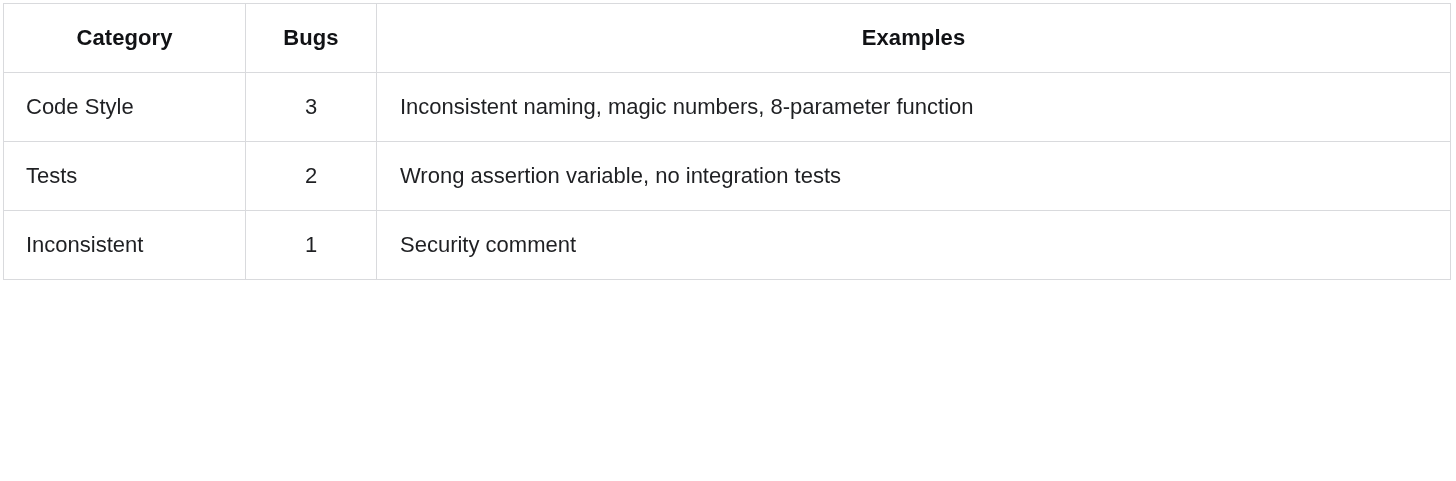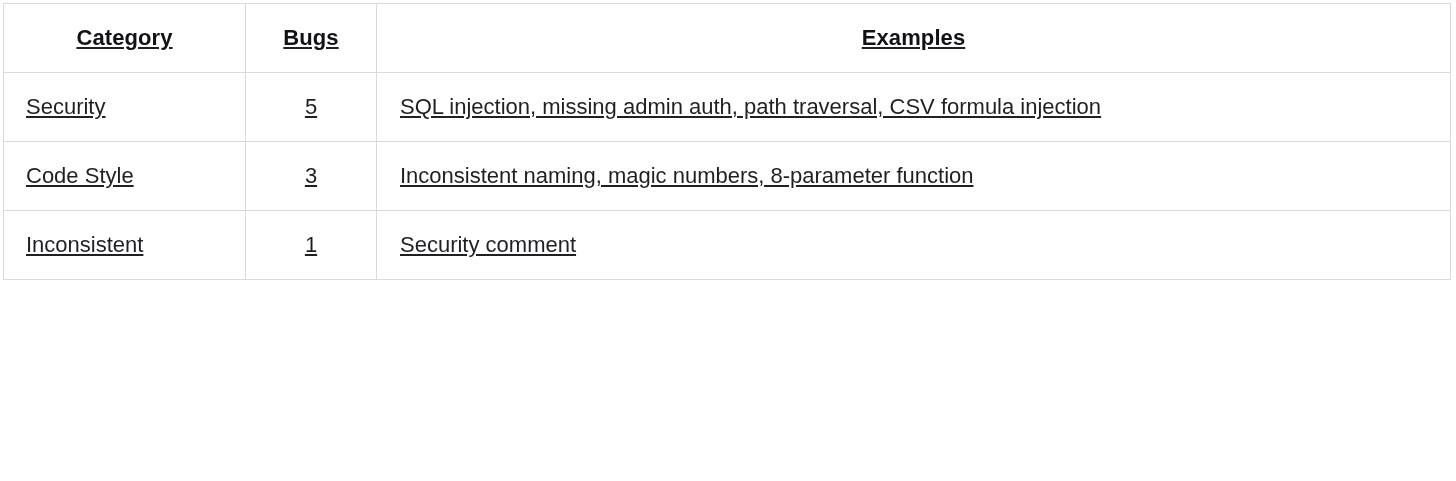--- a/index.html
+++ b/index.html
@@ -31,21 +31,20 @@
     background: #ffffff;
   }
 
   table.review-table th,
   table.review-table td {
     border: 1px solid #d9dadd;
     padding: 0;
     height: 68px;
     vertical-align: middle;
     background: #ffffff;
-    text-decoration: underline;
   }
 
   
   col.col-category { width: 242px; }
   col.col-count    { width: 131px; }
   col.col-examples { width: 1074px; }
 
   .th-label {
     display: block;
     font-size: 22px;
@@ -100,38 +99,38 @@
           <span class="th-label">Bugs</span>
         </th>
         <th>
           <span class="th-label">Examples</span>
         </th>
       </tr>
     </thead>
     <tbody>
       <tr>
         <td>
-          <span class="cell-category">Security</span>
-        </td>
-        <td>
-          <span class="cell-count">5</span>
-        </td>
-        <td>
-          <span class="cell-examples">SQL injection, missing admin auth, path traversal, CSV formula injection</span>
-        </td>
-      </tr>
-      <tr>
-        <td>
           <span class="cell-category">Code Style</span>
         </td>
         <td>
           <span class="cell-count">3</span>
         </td>
         <td>
           <span class="cell-examples">Inconsistent naming, magic numbers, 8-parameter function</span>
+        </td>
+      </tr>
+      <tr>
+        <td>
+          <span class="cell-category">Tests</span>
+        </td>
+        <td>
+          <span class="cell-count">2</span>
+        </td>
+        <td>
+          <span class="cell-examples">Wrong assertion variable, no integration tests</span>
         </td>
       </tr>
       <tr>
         <td>
           <span class="cell-category">Inconsistent</span>
         </td>
         <td>
           <span class="cell-count">1</span>
         </td>
         <td>

